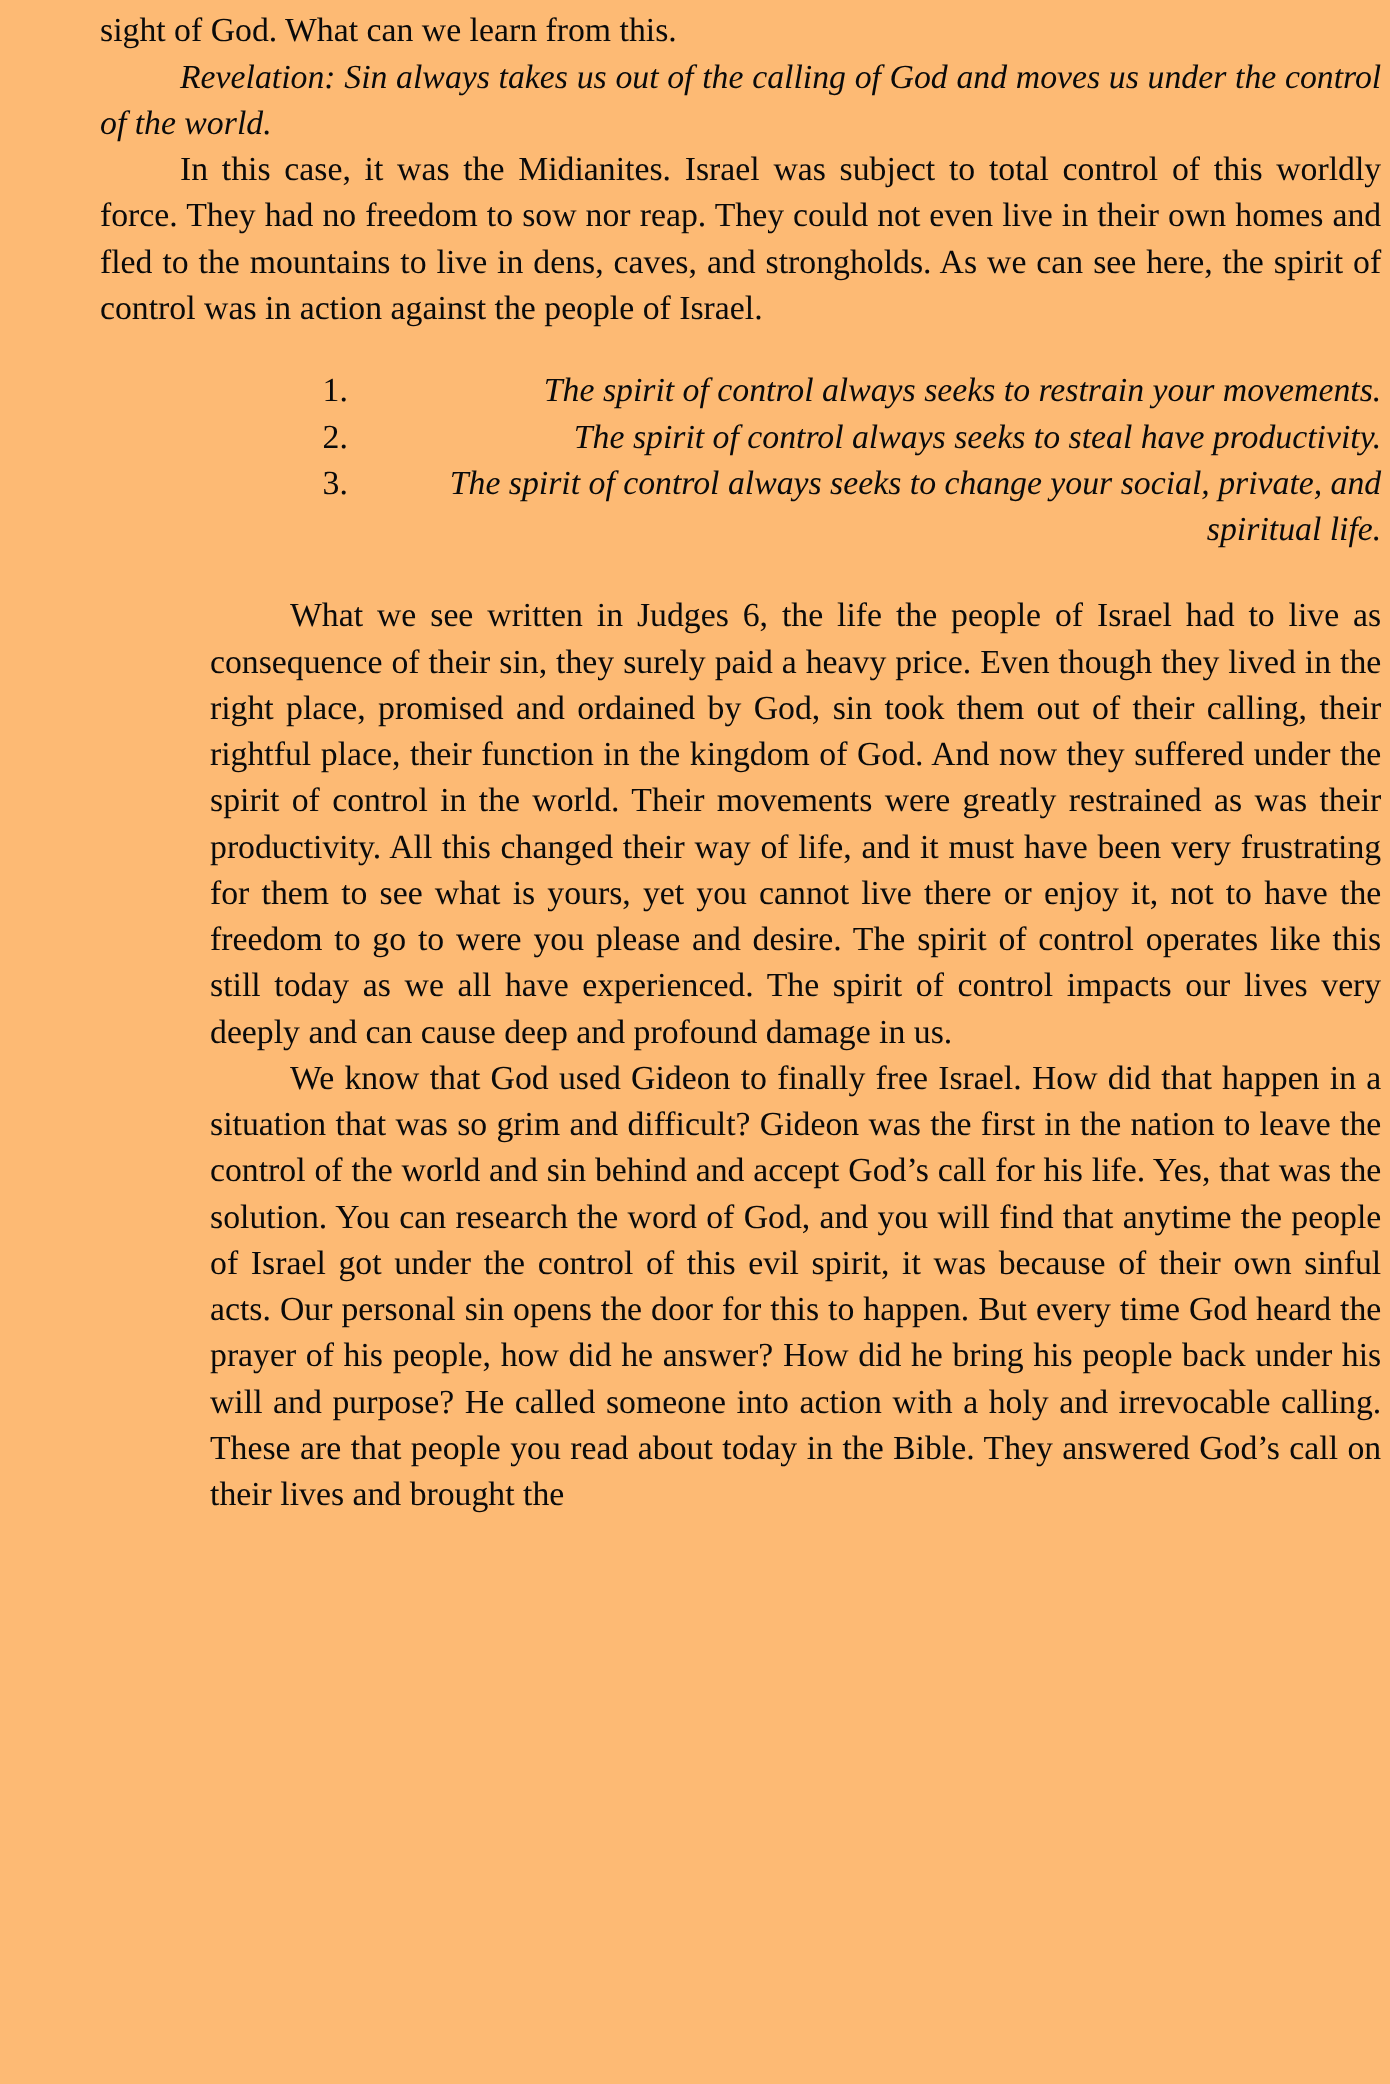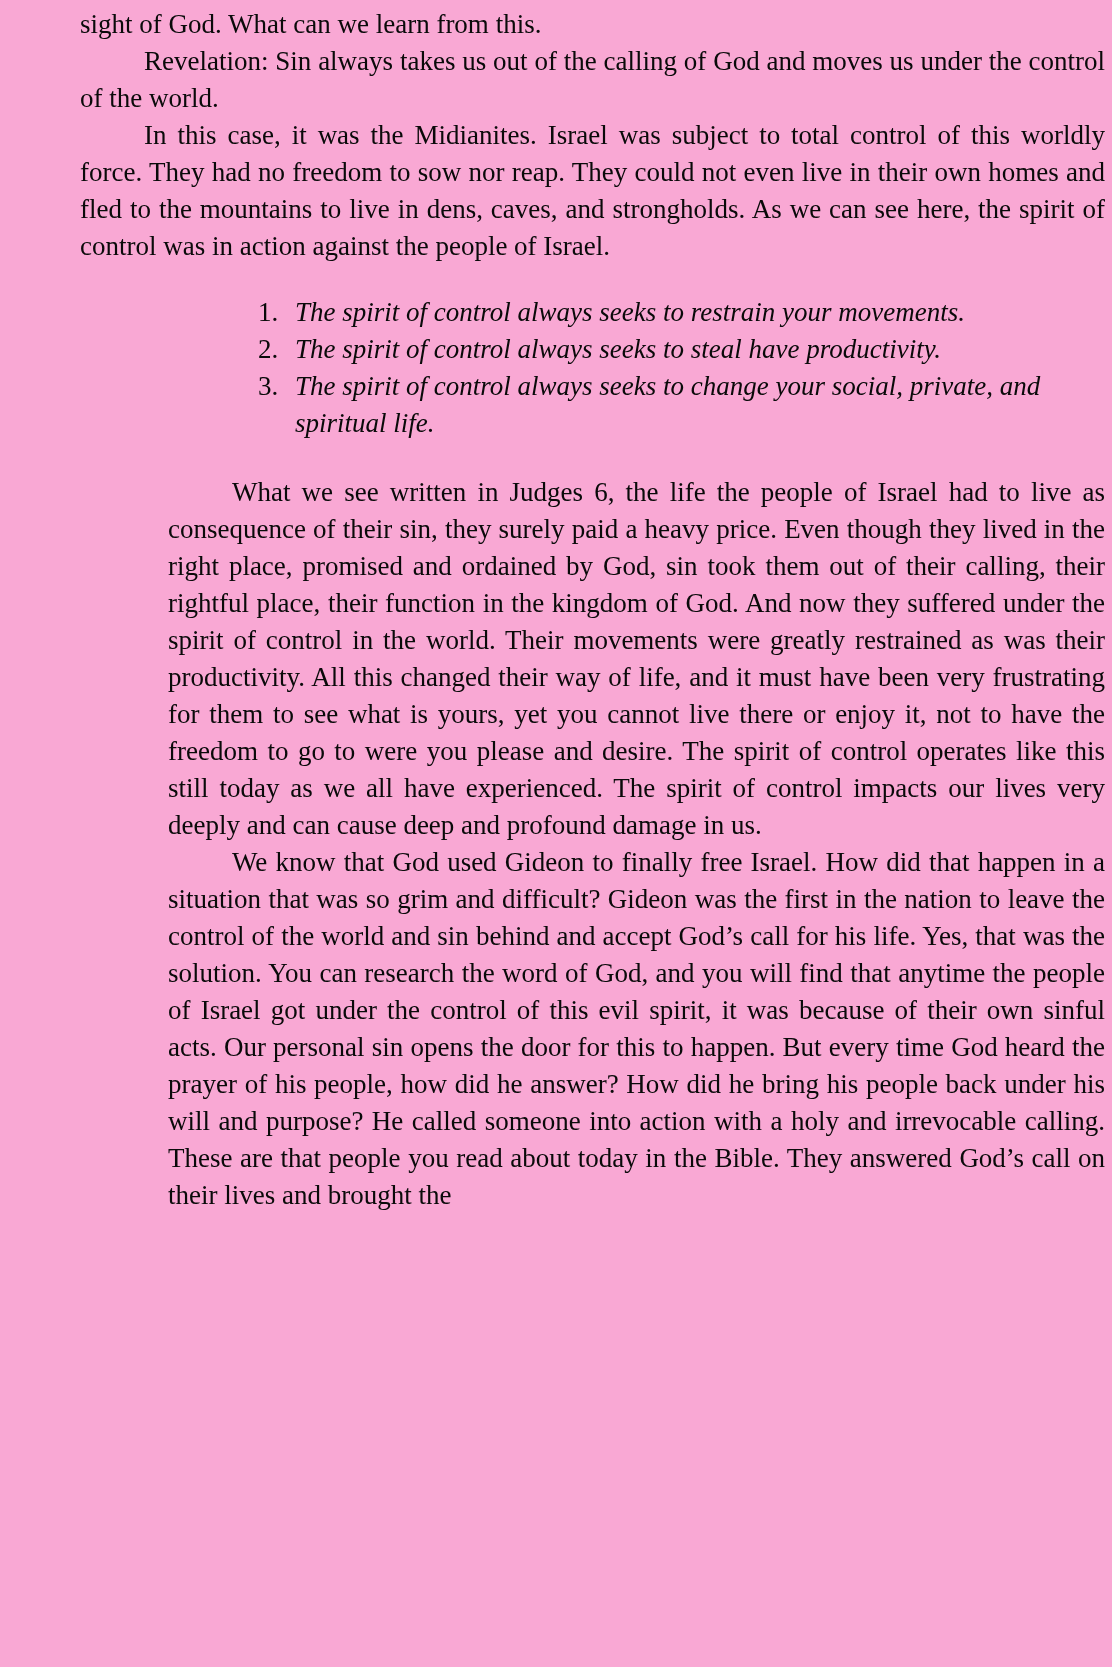--- a/index.html
+++ b/index.html
@@ -5,60 +5,62 @@
   html, body {
     margin: 0;
     padding: 0;
     background: #ffffff;
   }
   .page {
     position: relative;
     width: 1112px;
     height: 1667px;
     box-sizing: border-box;
-    background: #f9a8d4;
+    background: #fdba74;
     padding: 6px 7px 0 80px;
     overflow: hidden;
     font-family: "Liberation Serif", "DejaVu Serif", serif;
     font-size: 27px;
     line-height: 37px;
     color: #0a0a0a;
     text-align: justify;
     hyphens: none;
     -webkit-hyphens: none;
   }
   p.para {
     margin: 0;
     padding: 0;
     text-align: justify;
   }
   .indent {
     text-indent: 64px;
   }
   .italic {
+    font-style: italic;
   }
   ol.numbered-list {
     list-style: none;
     margin: 29px 0 0 178px;
     padding: 0;
   }
   li.list-item {
     display: flex;
     align-items: flex-start;
     font-style: italic;
     text-align: left;
     margin: 0;
     padding: 0;
   }
   .list-number {
     font-style: normal;
     flex: 0 0 37px;
   }
   .list-text {
     flex: 1 1 auto;
+    text-align: right;
   }
   .indented-block {
     margin: 32px 0 4px 88px;
   }
 </style>
 </head>
 <body>
 
 <div class="page">
 

